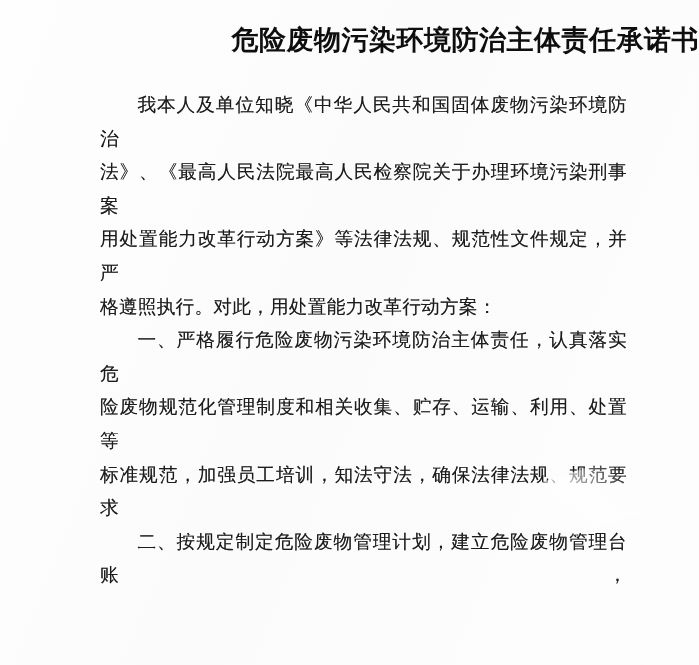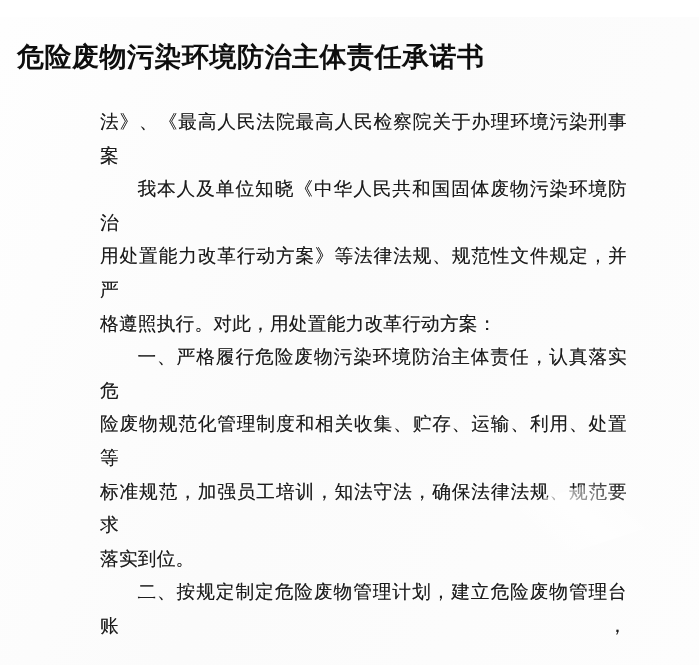--- a/index.html
+++ b/index.html
@@ -22,23 +22,23 @@
     position: absolute;
     right: 40px;
     top: 470px;
     width: 150px;
     height: 60px;
     background: linear-gradient(60deg, rgba(255,255,255,0) 20%, rgba(255,255,255,0.75) 50%, rgba(255,255,255,0) 80%);
     transform: rotate(-18deg);
     pointer-events: none;
   }
   .doc-title {
-    margin: 17px;
+    margin: 0;
     padding-top: 22px;
-    text-align: left;
+    text-align: right;
     font-size: 27px;
     font-weight: bold;
     letter-spacing: 0.5px;
     color: #0e0e0e;
   }
   .body-text {
     position: absolute;
     left: 100px;
     top: 88px;
     width: 527px;
@@ -66,31 +66,30 @@
 </head>
 <body>
 
 <div class="page">
 
   <h1 class="doc-title">危险废物污染环境防治主体责任承诺书</h1>
 
   <div class="body-text">
 
     <div class="para">
+      <div class="ln indent fill">我本人及单位知晓《中华人民共和国固体废物污染环境防治</div>
       <div class="ln fill">法》、《最高人民法院最高人民检察院关于办理环境污染刑事案</div>
-      <div class="ln indent fill">我本人及单位知晓《中华人民共和国固体废物污染环境防治</div>
       <div class="ln fill">用处置能力改革行动方案》等法律法规、规范性文件规定，并严</div>
       <div class="ln">格遵照执行。对此，用处置能力改革行动方案：</div>
     </div>
 
     <div class="para">
       <div class="ln indent fill">一、严格履行危险废物污染环境防治主体责任，认真落实危</div>
       <div class="ln fill">险废物规范化管理制度和相关收集、贮存、运输、利用、处置等</div>
       <div class="ln fill">标准规范，加强员工培训，知法守法，确保法律法规、规范要求</div>
-      <div class="ln">落实到位。</div>
     </div>
 
     <div class="para">
       <div class="ln indent fill">二、按规定制定危险废物管理计划，建立危险废物管理台账，</div>
 
     </div>
 
   </div>
 
   <div class="scan-streak"></div>

